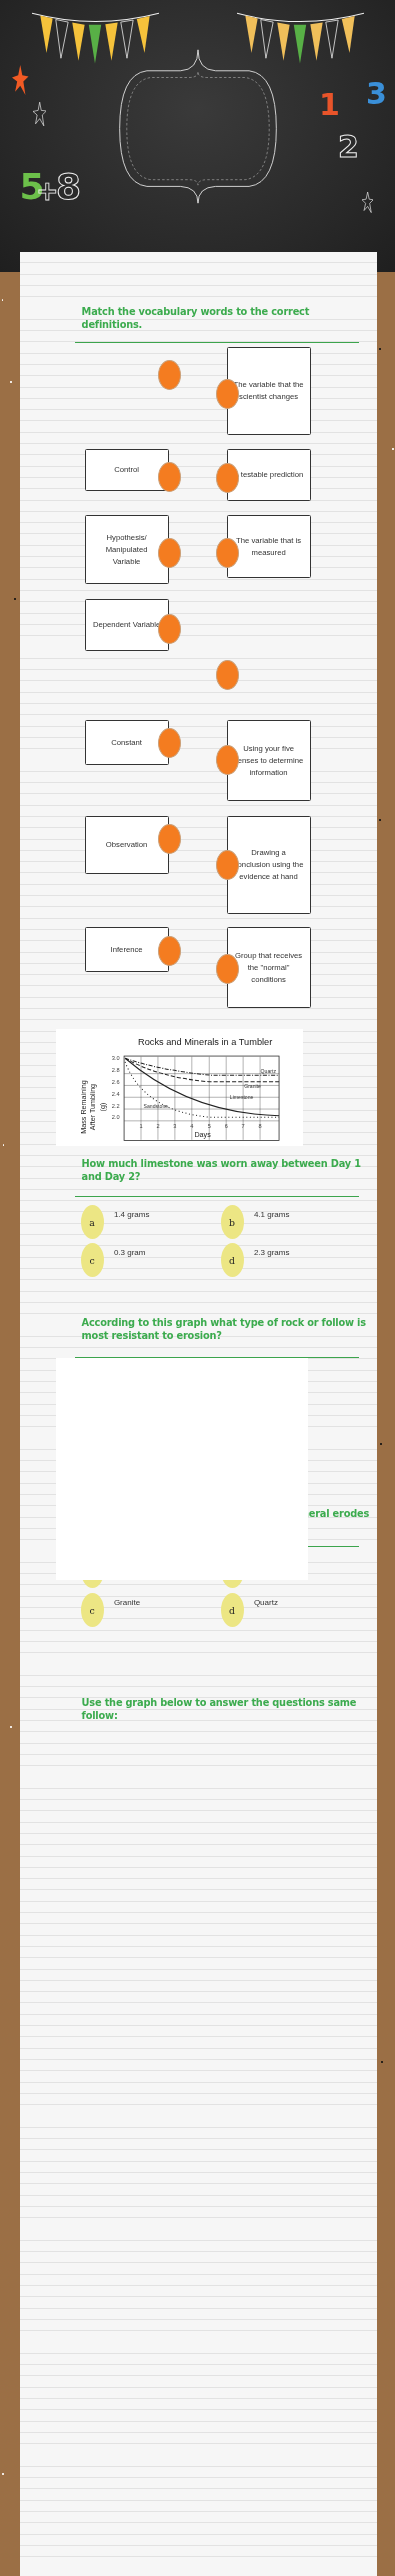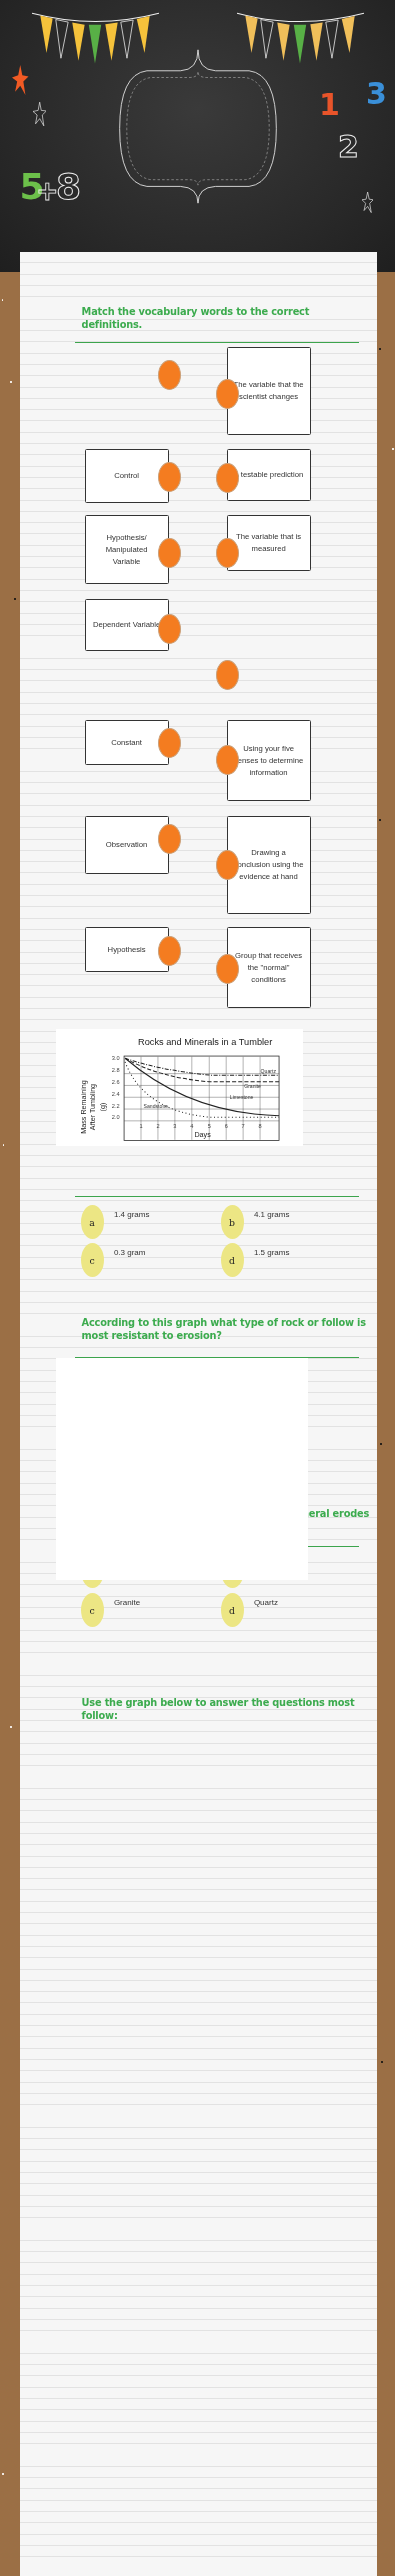--- a/index.html
+++ b/index.html
@@ -123,34 +123,34 @@
 
   <div class="q-title" style="top:53px">Match the vocabulary words to the correct definitions.</div>
   <div class="rule" style="top:90px"></div>
 
   <div class="match-dot" style="left:138px;top:108px"></div>
   <div class="match-box" style="left:207px;top:95px;width:84px;height:88px">
       <span>The variable that the scientist changes</span>
     </div>
   <div class="match-dot" style="left:196px;top:127px"></div>
 
-  <div class="match-box" style="left:65px;top:197px;width:84px;height:54px">
+  <div class="match-box" style="left:65px;top:197px;width:84px;height:42px">
       <span>Control</span>
     </div>
   <div class="match-dot" style="left:138px;top:210px"></div>
   <div class="match-box" style="left:207px;top:197px;width:84px;height:52px">
       <span>A testable prediction</span>
     </div>
   <div class="match-dot" style="left:196px;top:211px"></div>
 
   <div class="match-box" style="left:65px;top:263px;width:84px;height:69px">
       <span>Hypothesis/ Manipulated Variable</span>
     </div>
   <div class="match-dot" style="left:138px;top:286px"></div>
-  <div class="match-box" style="left:207px;top:263px;width:84px;height:56px">
+  <div class="match-box" style="left:207px;top:263px;width:84px;height:63px">
       <span>The variable that is measured</span>
     </div>
   <div class="match-dot" style="left:196px;top:286px"></div>
 
   <div class="match-box" style="left:65px;top:347px;width:84px;height:52px">
       <span>Dependent Variable</span>
     </div>
   <div class="match-dot" style="left:138px;top:362px"></div>
   <div class="match-dot" style="left:196px;top:408px"></div>
 
@@ -166,21 +166,21 @@
   <div class="match-box" style="left:65px;top:564px;width:84px;height:58px">
       <span>Observation</span>
     </div>
   <div class="match-dot" style="left:138px;top:572px"></div>
   <div class="match-box" style="left:207px;top:564px;width:84px;height:98px">
       <span>Drawing a conclusion using the evidence at hand</span>
     </div>
   <div class="match-dot" style="left:196px;top:598px"></div>
 
   <div class="match-box" style="left:65px;top:675px;width:84px;height:45px">
-      <span>Hypothesis</span>
+      <span>Inference</span>
     </div>
   <div class="match-dot" style="left:138px;top:684px"></div>
   <div class="match-box" style="left:207px;top:675px;width:84px;height:81px">
       <span>Group that receives the "normal" conditions</span>
     </div>
   <div class="match-dot" style="left:196px;top:702px"></div>
 
   <div class="fig" style="left:36px;top:777px;width:247px;height:117px">
     <svg width="247" height="117" viewBox="0 0 480 228">
       <text x="290" y="32" font-size="18" text-anchor="middle" fill="#222">Rocks and Minerals in a Tumbler</text>
@@ -226,36 +226,37 @@
       <path d="M134 64 Q170 160 300 172 L434 172" stroke="#222" stroke-width="2" fill="none" stroke-dasharray="2 5"></path>
       <g font-size="10" fill="#333">
         <text x="398" y="86">Quartz</text>
           <text x="366" y="115">Granite</text>
         <text x="338" y="136">Limestone</text>
           <text x="170" y="154">Sandstone</text>
       </g>
     </svg>
   </div>
 
+  <div class="q-title" style="top:905px">How much limestone was worn away between Day 1 and Day 2?</div>
   <div class="rule" style="top:944px"></div>
   <div class="opt" style="left:61px;top:953px">
       <span class="bubble">a</span>
       <span class="otext">1.4 grams</span>
     </div>
   <div class="opt" style="left:201px;top:953px">
       <span class="bubble">b</span>
       <span class="otext">4.1 grams</span>
     </div>
   <div class="opt" style="left:61px;top:991px">
       <span class="bubble">c</span>
       <span class="otext">0.3 gram</span>
     </div>
   <div class="opt" style="left:201px;top:991px">
       <span class="bubble">d</span>
-      <span class="otext">1.5 grams</span>
+      <span class="otext">2.3 grams</span>
     </div>
 
   <div class="q-title" style="top:1064px">According to this graph what type of rock or follow is most resistant to erosion?</div>
   <div class="rule" style="top:1105px"></div>
   <div class="opt" style="left:61px;top:1113px">
       <span class="bubble">a</span>
       <span class="otext">Sandstone</span>
     </div>
   <div class="opt" style="left:201px;top:1113px">
       <span class="bubble">b</span>
@@ -282,21 +283,21 @@
     </div>
   <div class="opt" style="left:61px;top:1341px">
       <span class="bubble">c</span>
       <span class="otext">Granite</span>
     </div>
   <div class="opt" style="left:201px;top:1341px">
       <span class="bubble">d</span>
       <span class="otext">Quartz</span>
     </div>
 
-  <div class="q-title" style="top:1444px">Use the graph below to answer the questions most follow:</div>
+  <div class="q-title" style="top:1444px">Use the graph below to answer the questions same follow:</div>
 
   <div class="fig" style="left:36px;top:1106px;width:252px;height:222px"></div>
   <div class="fig" style="left:36px;top:1106px;width:252px;height:222px;top:1106px"></div>
 
 </div>
 
 <div style="position:absolute;left:19.6px;top:252px;width:357px;height:3162px;pointer-events:none">
 </div>
 
 

